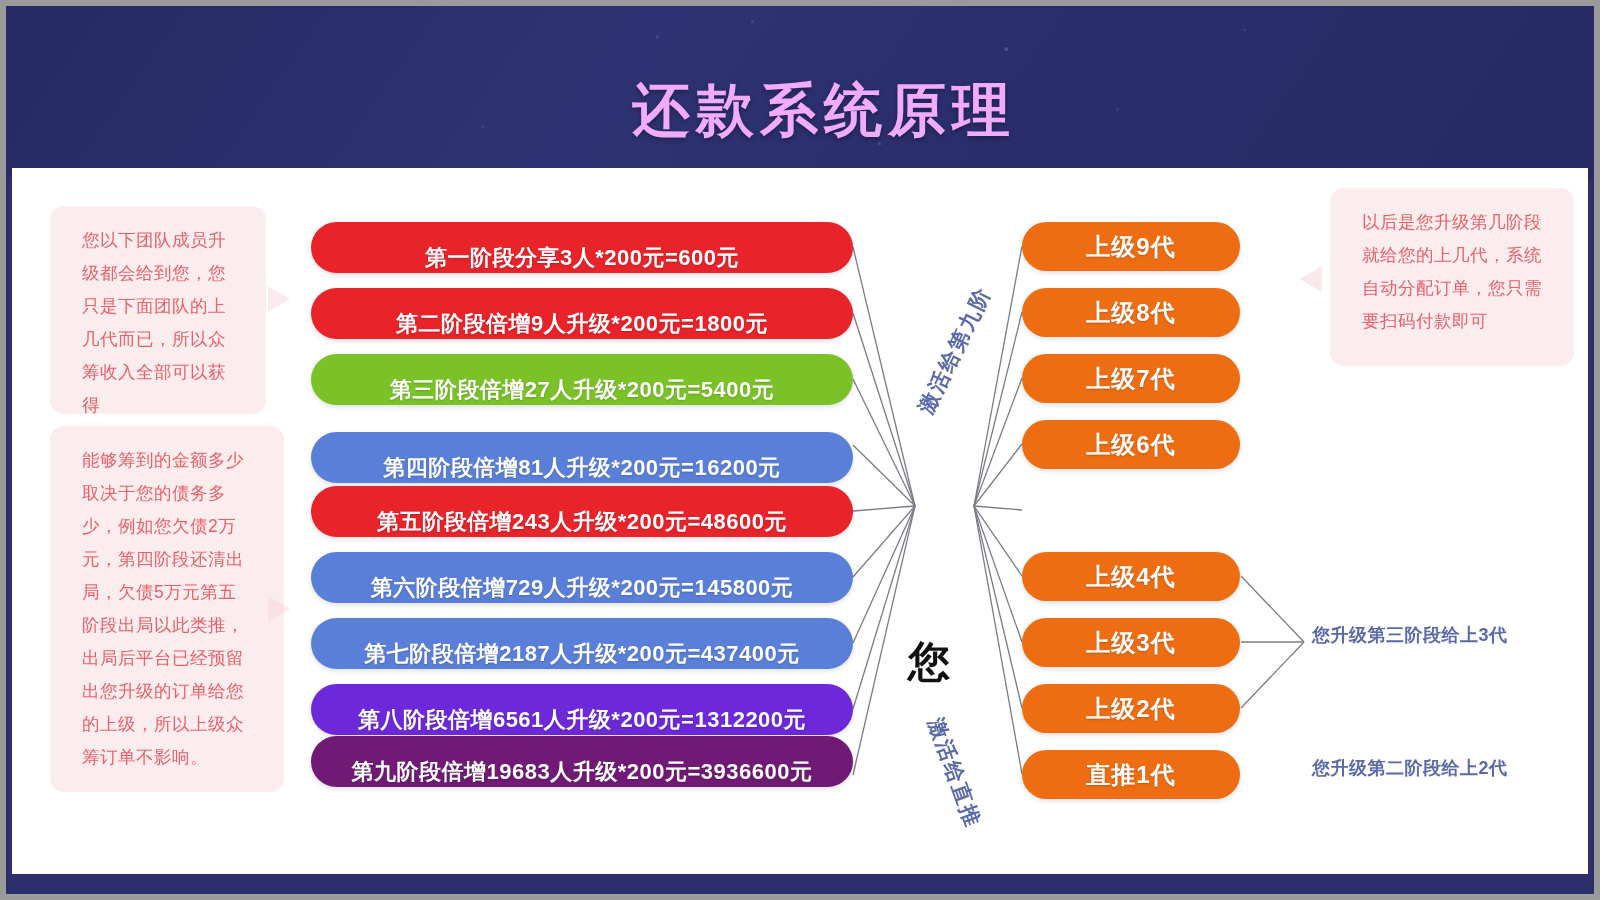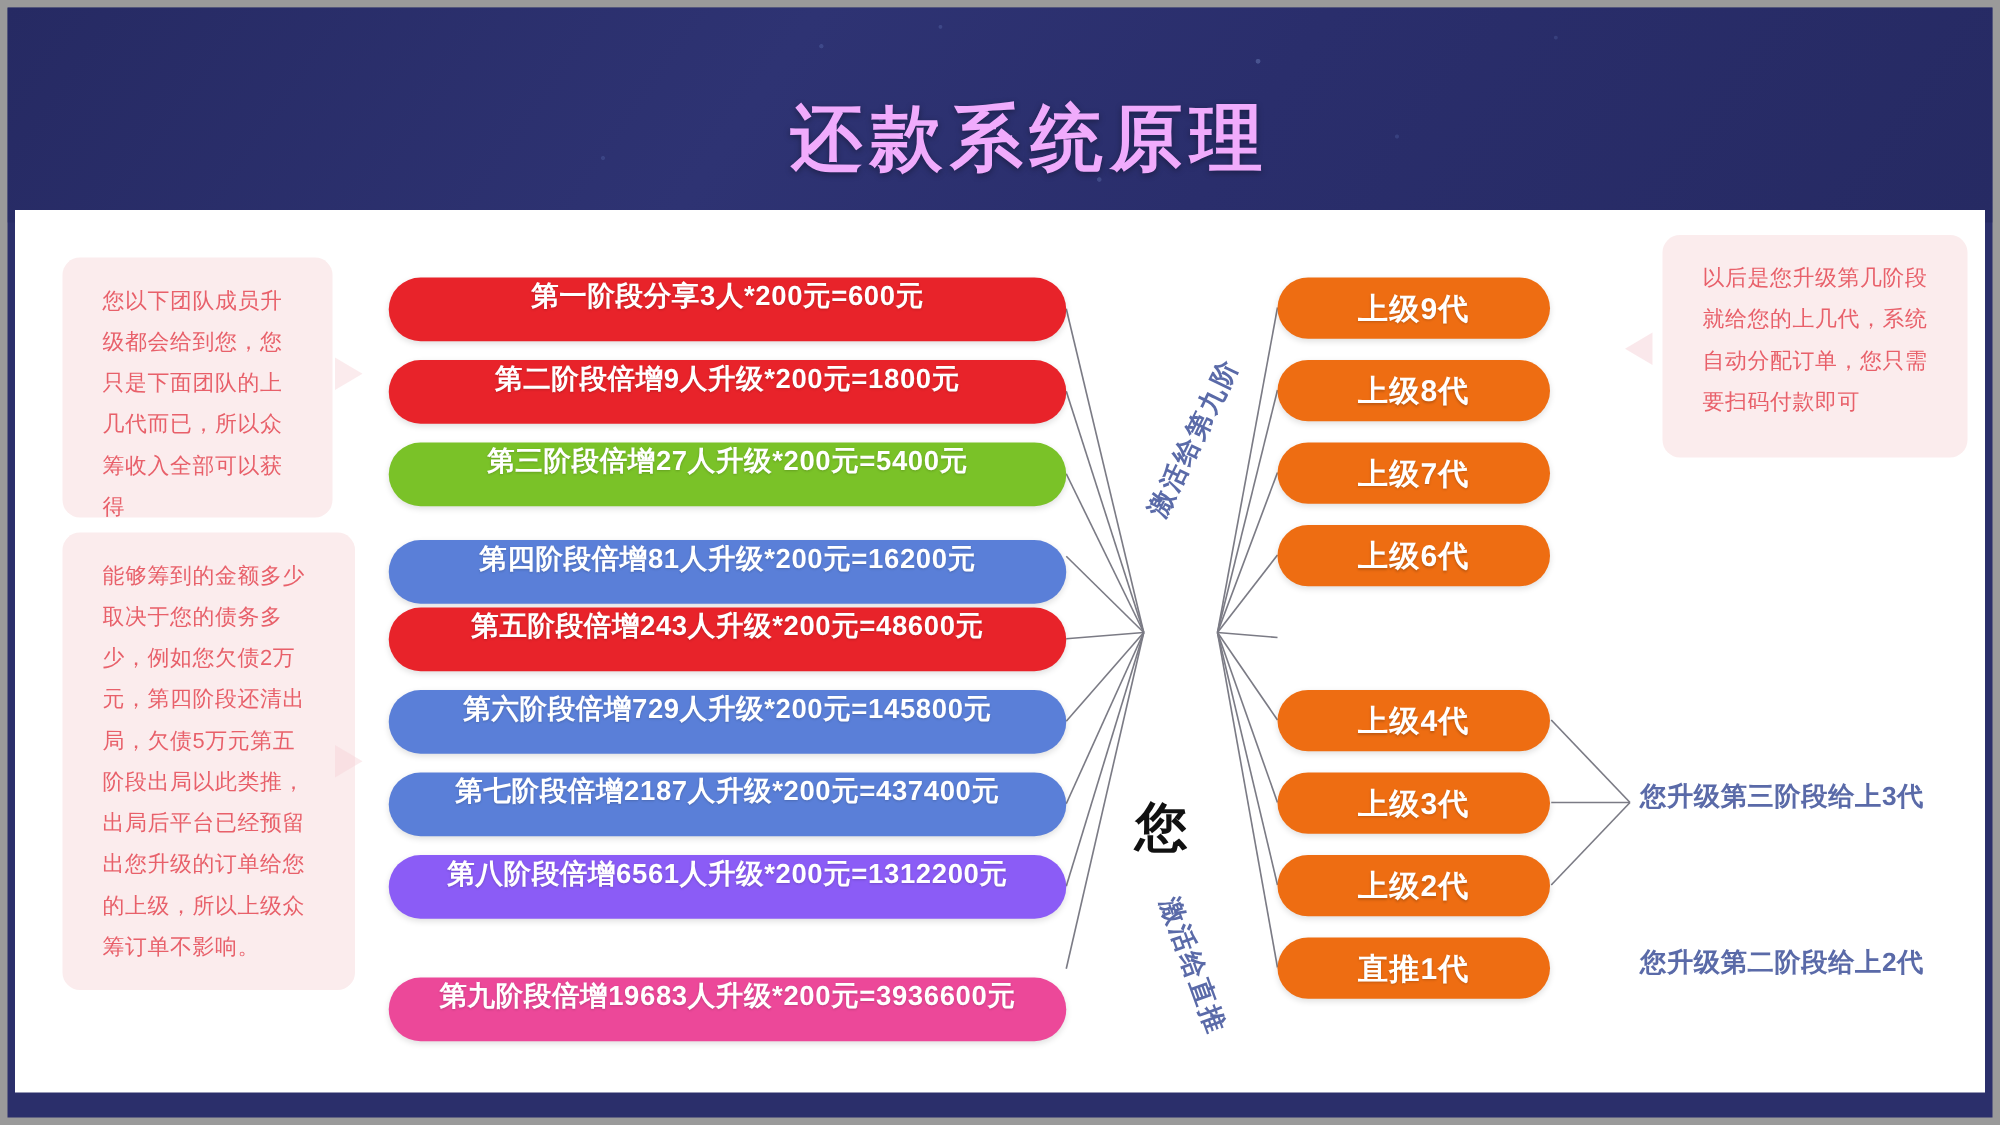--- a/index.html
+++ b/index.html
@@ -66,21 +66,21 @@
   .note-arrow{position:absolute;width:0;height:0;opacity:.45;}
   .arrow-right{border-top:13px solid transparent;border-bottom:13px solid transparent;border-left:22px solid #f6d2d6;}
   .arrow-left{border-top:13px solid transparent;border-bottom:13px solid transparent;border-right:22px solid #f3cdd2;}
 
   
   .stage{
     position:absolute;left:299px;width:542px;height:51px;
     border-radius:26px;
     color:#ffffff;
     font-size:22px;font-weight:bold;
-    display:flex;align-items:flex-start;justify-content:center;
+    display:flex;align-items:flex-end;justify-content:center;
     letter-spacing:.5px;
     text-shadow:0 1px 2px rgba(0,0,0,.18);
     box-shadow:0 2px 5px rgba(0,0,0,.13);
     white-space:nowrap;
   }
 
   
   #you{
     position:absolute;left:896px;top:466px;
     font-size:42px;font-weight:bold;color:#111;
@@ -109,21 +109,21 @@
     letter-spacing:1px;
     text-shadow:0 1px 2px rgba(0,0,0,.2);
     box-shadow:0 2px 5px rgba(0,0,0,.13);
     white-space:nowrap;
   }
 
   
   .rnote{
     position:absolute;
     color:#5a6aa8;
-    font-size:21px;font-weight:bold;
+    font-size:18px;font-weight:bold;
     letter-spacing:.5px;
     white-space:nowrap;
   }
   #rnote-3{left:1300px;top:455px;}
   #rnote-2{left:1300px;top:588px;}
 </style>
 </head>
 <body>
 
 <div id="slide" style="background: rgb(43, 47, 107);">
@@ -190,24 +190,24 @@
       </div>
     <div class="stage" style="top: 318px; background: rgb(232, 35, 42);">
       <span>第五阶段倍增243人升级*200元=48600元</span>
       </div>
     <div class="stage" style="top: 384px; background: rgb(90, 127, 216);">
       <span>第六阶段倍增729人升级*200元=145800元</span>
       </div>
     <div class="stage" style="top: 450px; background: rgb(90, 127, 216);">
       <span>第七阶段倍增2187人升级*200元=437400元</span>
       </div>
-    <div class="stage" style="top: 516px; background: #8b5cf6;">
+    <div class="stage" style="top: 516px; background: #6d28d9;">
       <span>第八阶段倍增6561人升级*200元=1312200元</span>
       </div>
-    <div class="stage" style="top: 614px; background: #ec4899;">
+    <div class="stage" style="top: 568px; background: #701a75;">
       <span>第九阶段倍增19683人升级*200元=3936600元</span>
       </div>
 
     <div class="diag" id="diag-top">激活给第九阶</div>
     <div class="diag" id="diag-bottom">激活给直推</div>
 
     <div id="you">您</div>
 
     <div class="gen" style="top: 54px; background: rgb(238, 109, 18);">
       <span>上级9代</span>

